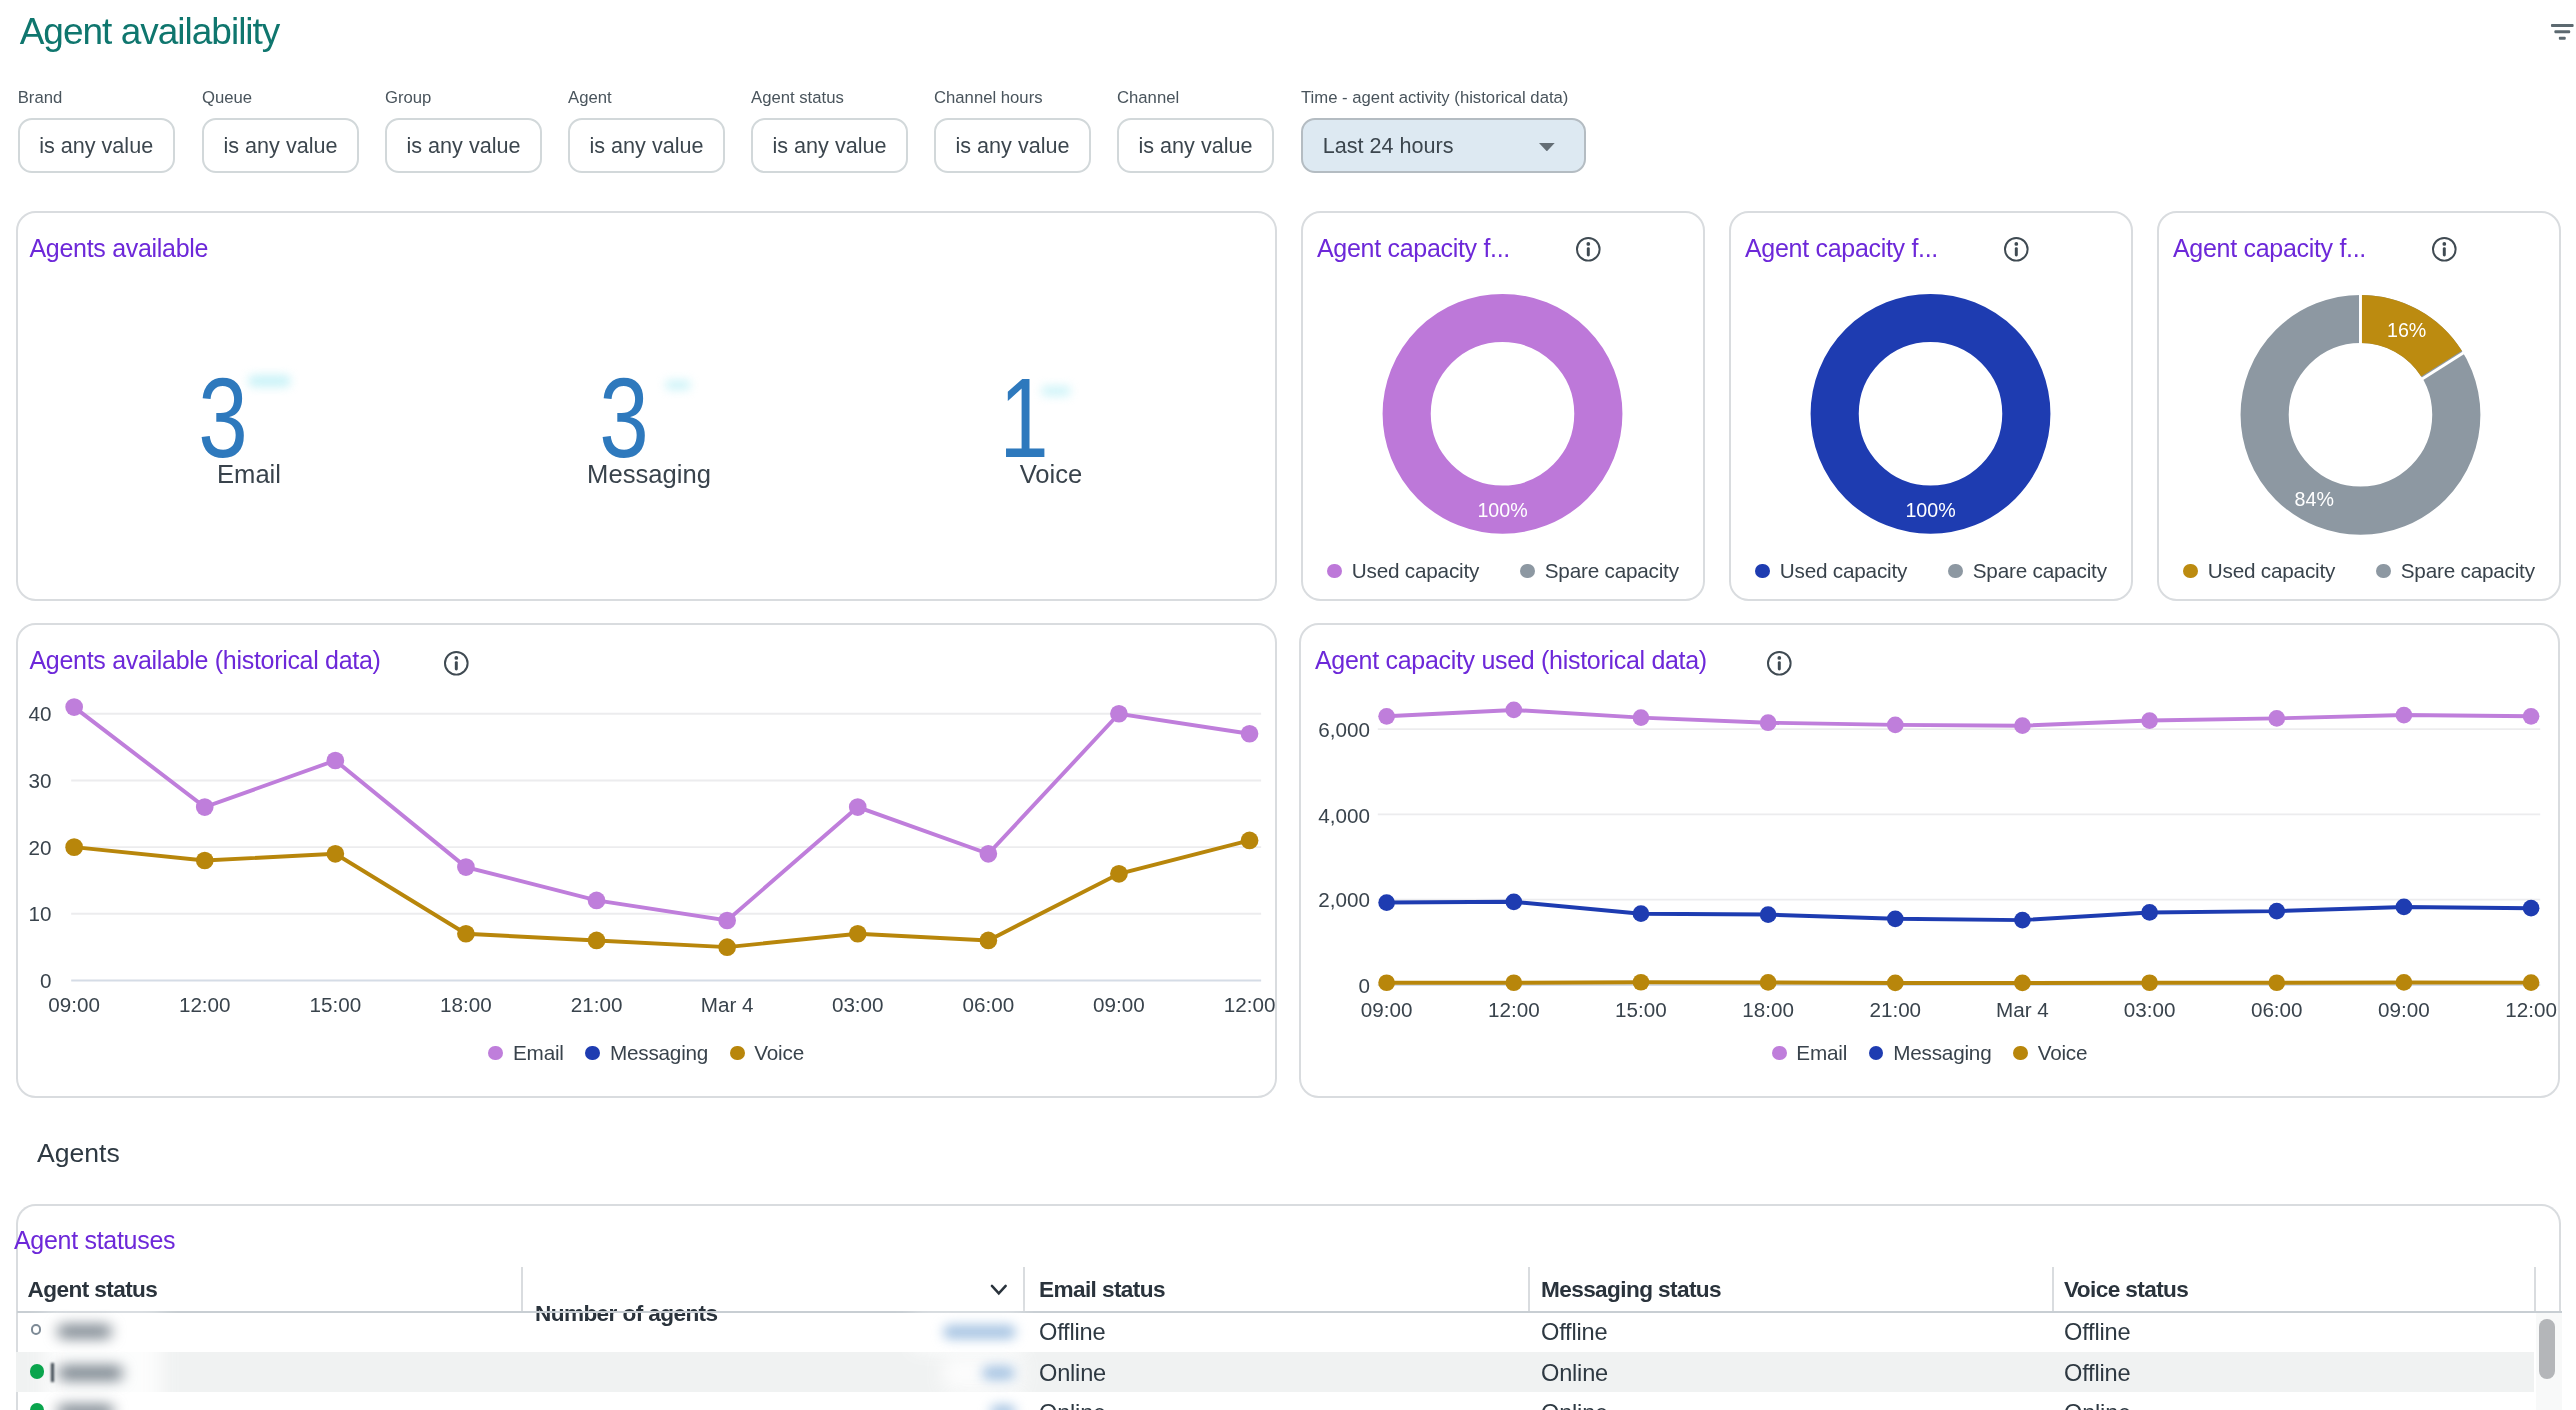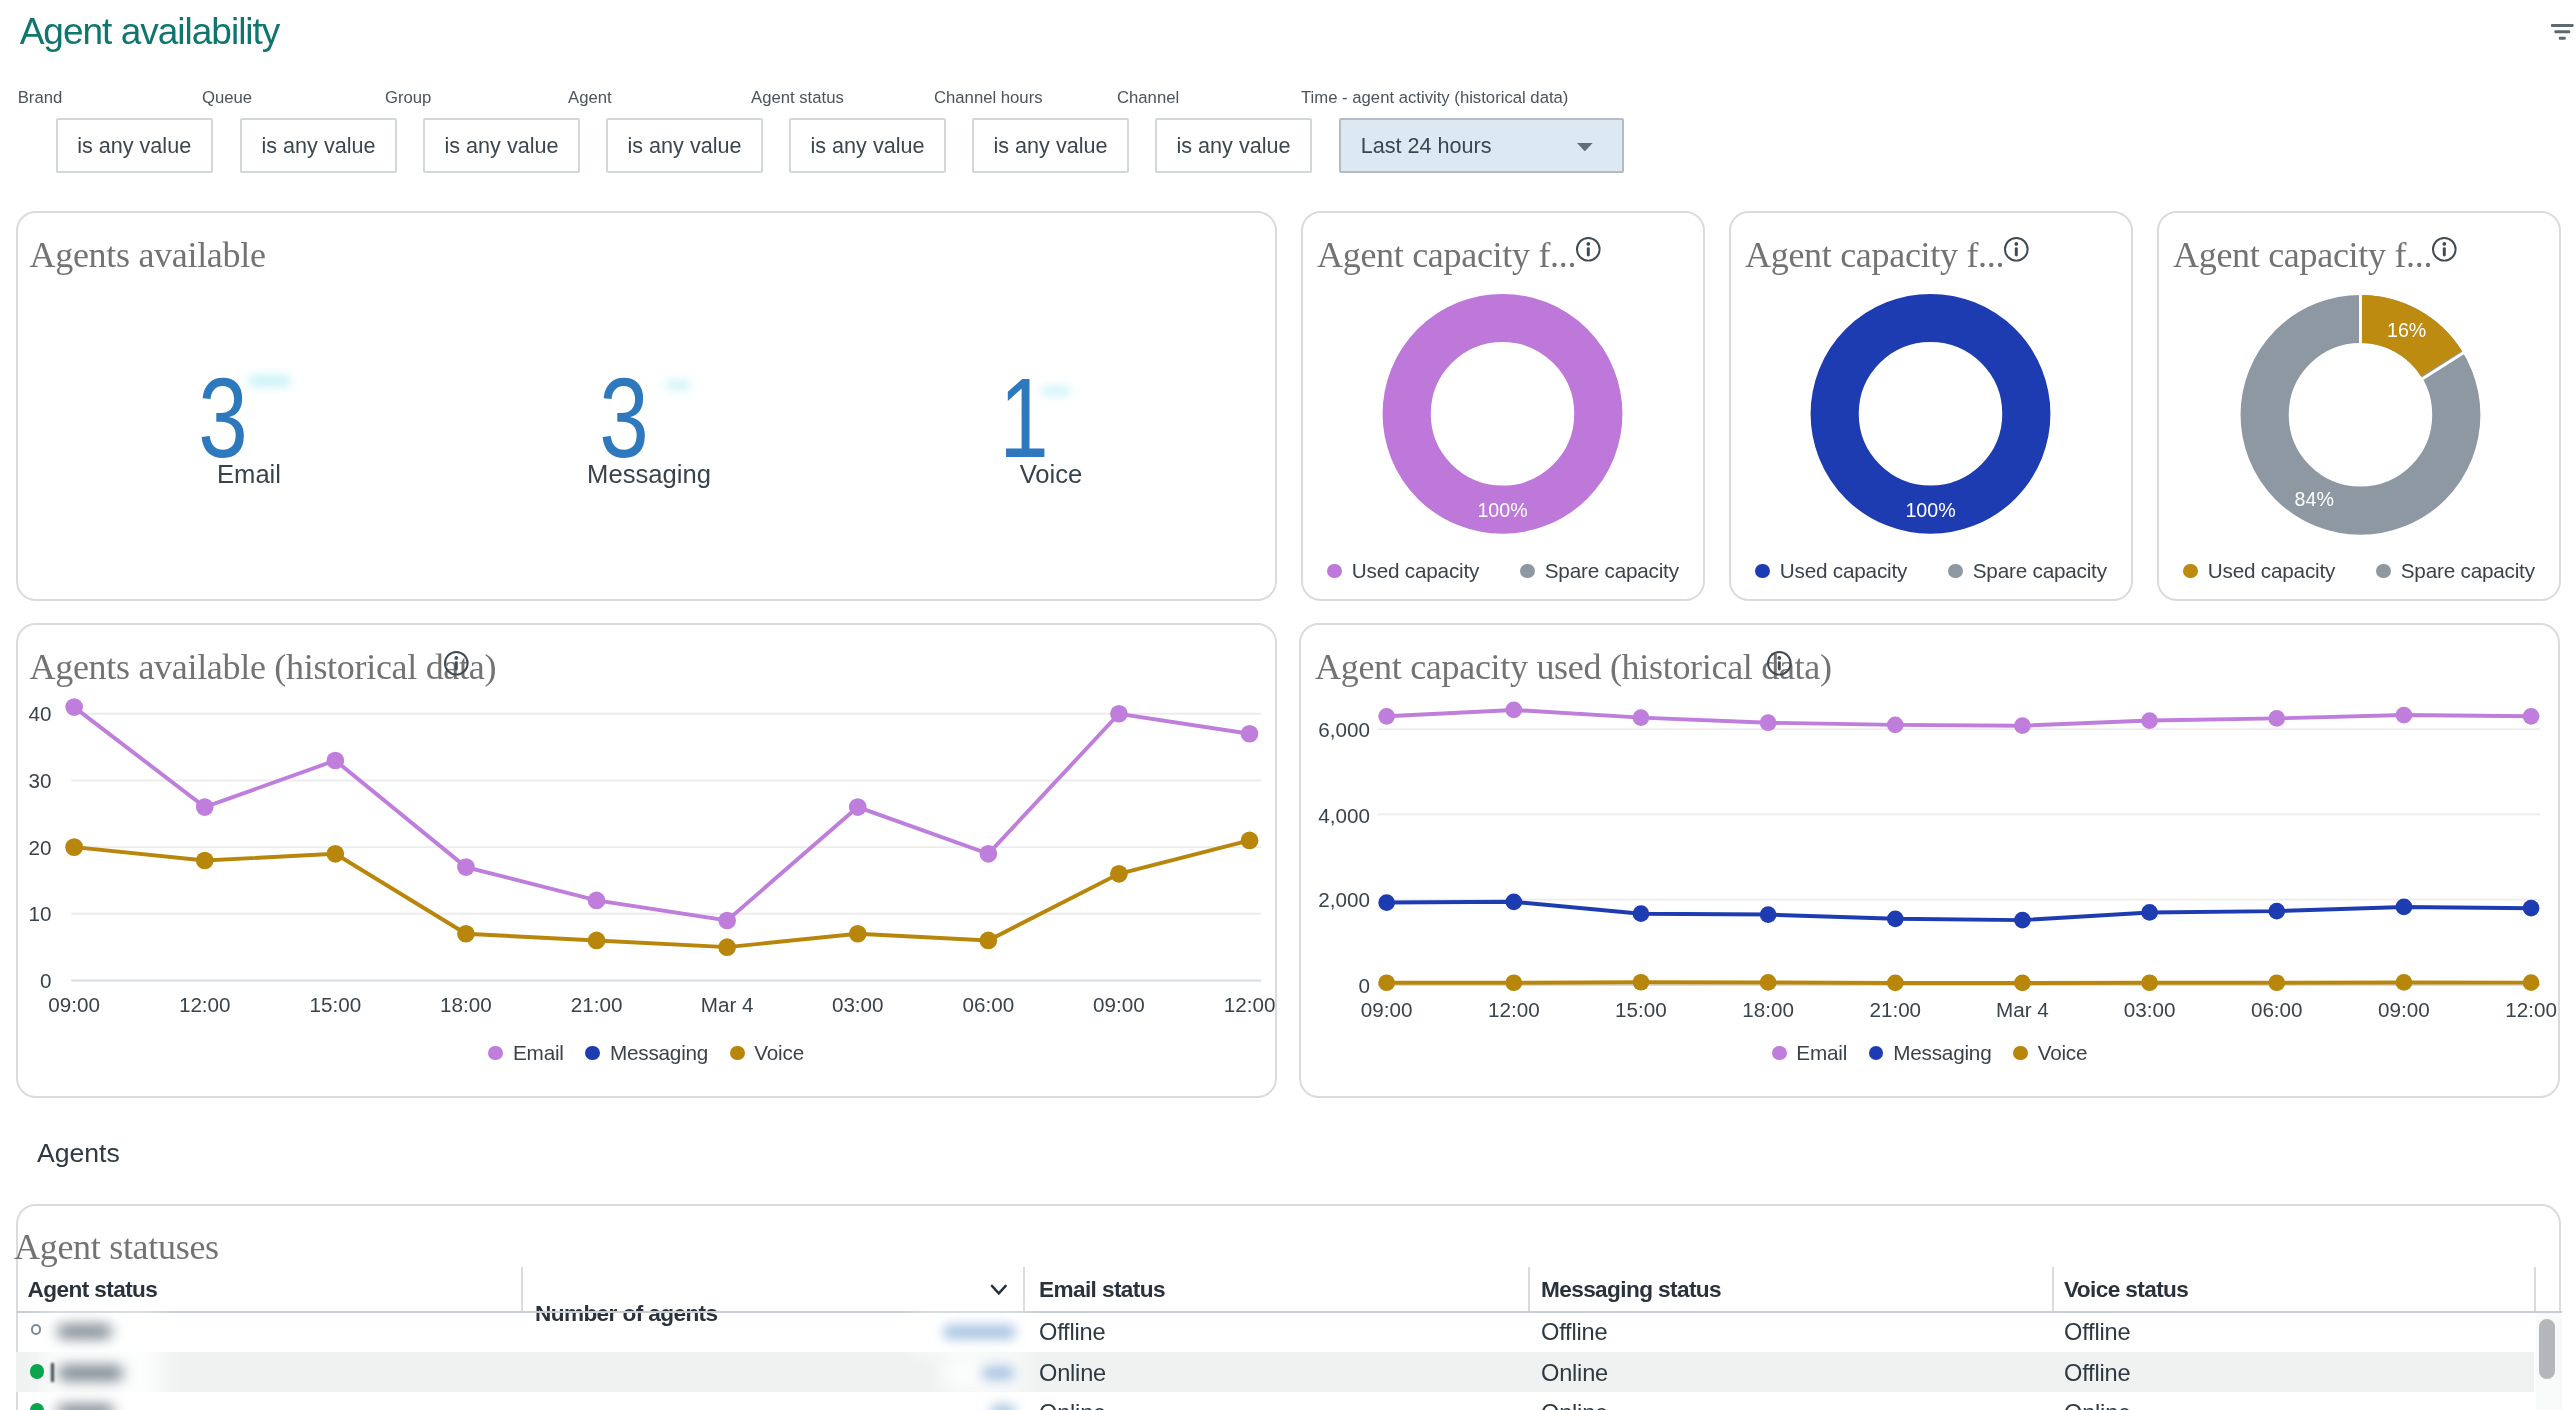--- a/index.html
+++ b/index.html
@@ -1,22 +1,22 @@
 <!DOCTYPE html>
 <html><head>
 <meta charset="utf-8">
 <style>
   * { margin:0; padding:0; box-sizing:border-box; }
   html,body { width:2576px; height:1411px; background:#fff; font-family:"Liberation Sans", sans-serif; overflow:hidden; position:relative; }
   .abs { position:absolute; }
   .card { position:absolute; background:#fff; border:2px solid #d9dcdf; border-radius:19.7px; }
-  .ctitle { position:absolute; font-size:36px; color:#737373; letter-spacing:-0.3px;font-family:Liberation Serif, serif; }
+  .ctitle { position:absolute; font-size:25px; color:#6d28d9; letter-spacing:-0.3px; }
   .lbl { position:absolute; font-size:16.7px; color:#49545c; }
-  .fbox { position:absolute; width:157px; height:55px; border:2px solid #d2d8da; border-radius:2px; background:#fff;
-          display:flex; align-items:center; justify-content:center; font-size:21.6px; color:#3c464e;margin-left:38px; }
+  .fbox { position:absolute; width:157px; height:55px; border:2px solid #d2d8da; border-radius:14px; background:#fff;
+          display:flex; align-items:center; justify-content:center; font-size:21.6px; color:#3c464e; }
   .kpinum { position:absolute; font-size:114px; color:#2e79bd; transform:translateX(-50%) scaleX(0.78); line-height:1; }
   .kpilbl { position:absolute; font-size:25.6px; color:#39434c; transform:translateX(-50%); }
   .legend { position:absolute; display:flex; justify-content:center; align-items:center; gap:41px; font-size:20.7px; color:#39434c; letter-spacing:-0.2px; }
   .legend .it { display:flex; align-items:center; gap:9.8px; }
   .legend .dot { width:14.8px; height:14.8px; border-radius:50%; flex:none; }
   .th { position:absolute; font-size:22.6px; font-weight:bold; color:#2a333c; letter-spacing:-0.6px; }
   .td { position:absolute; font-size:23.6px; color:#2e3942; letter-spacing:-0.2px; }
   .vsep { position:absolute; width:2px; background:#d9dcdf; }
 </style>
 </head>

